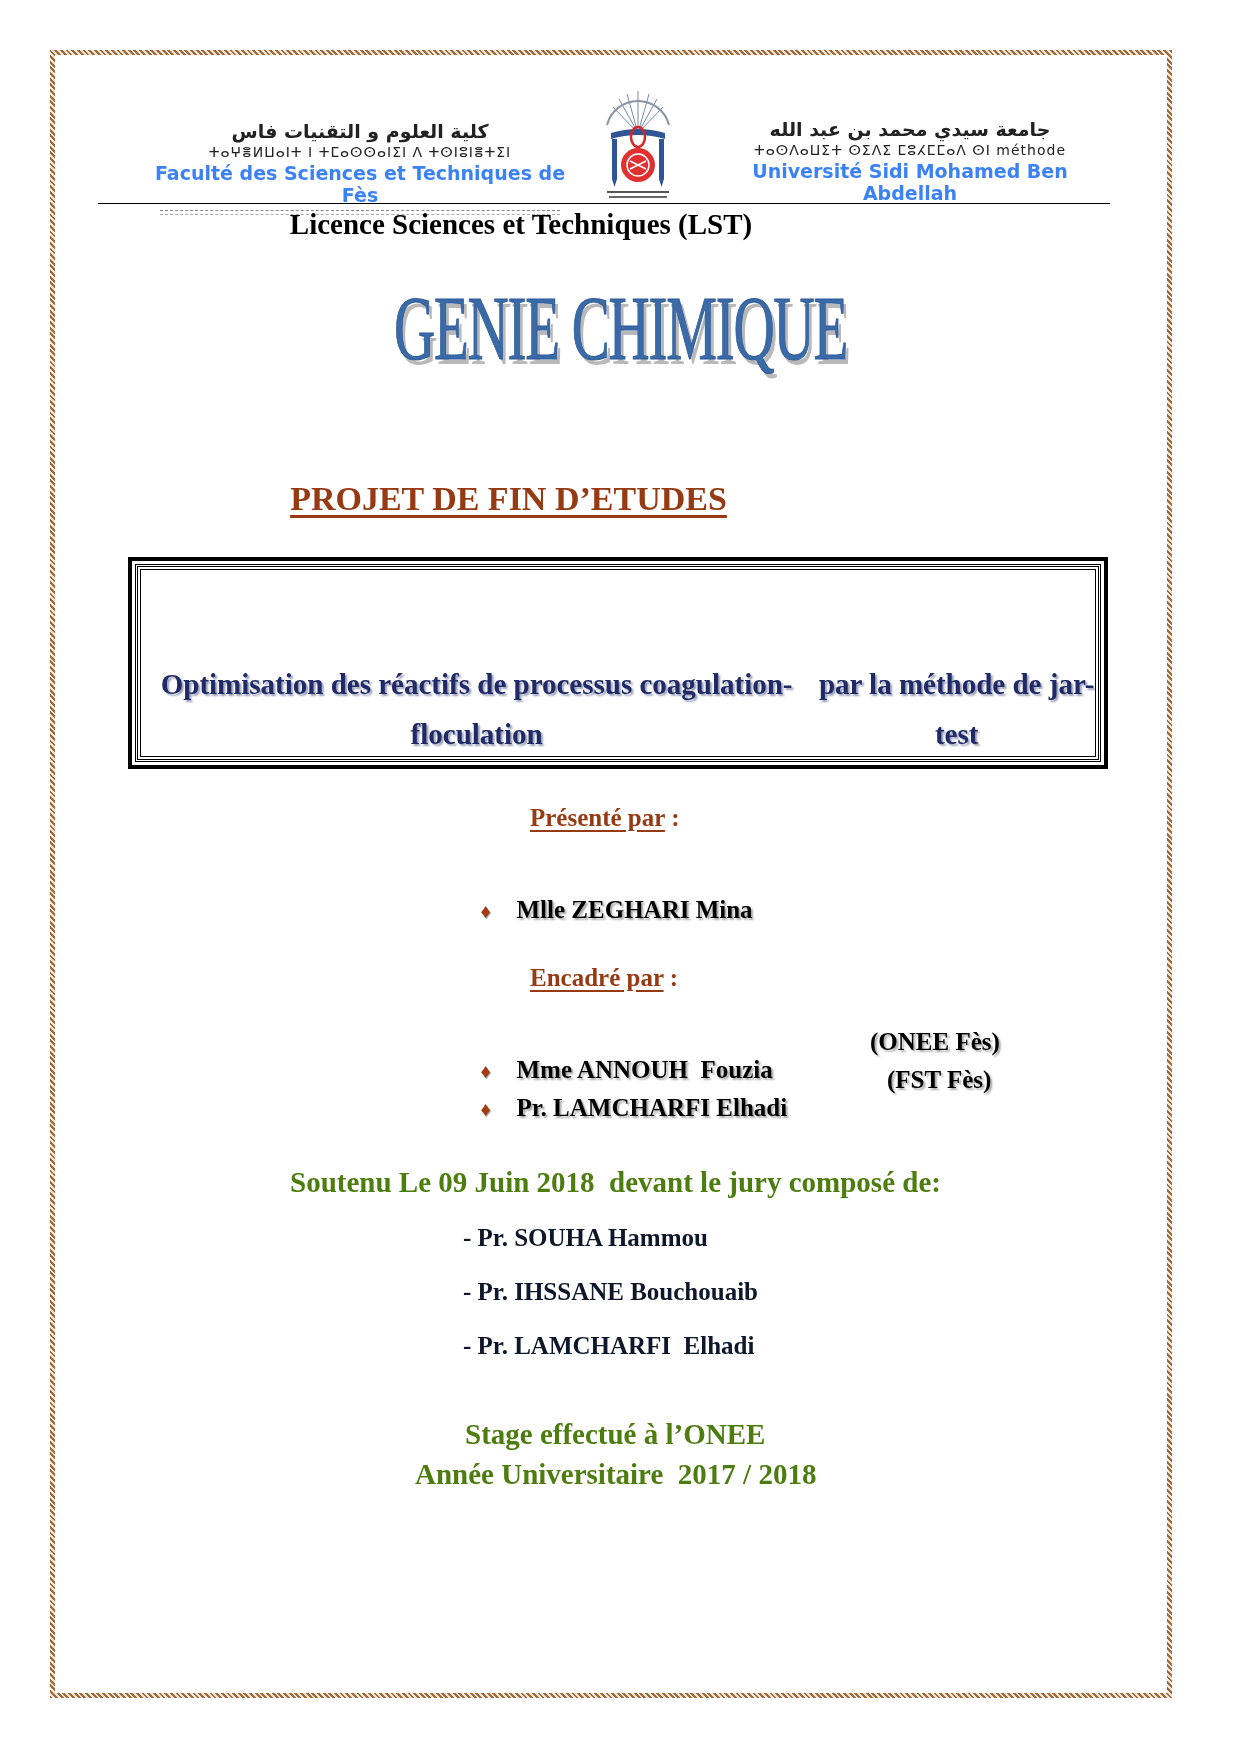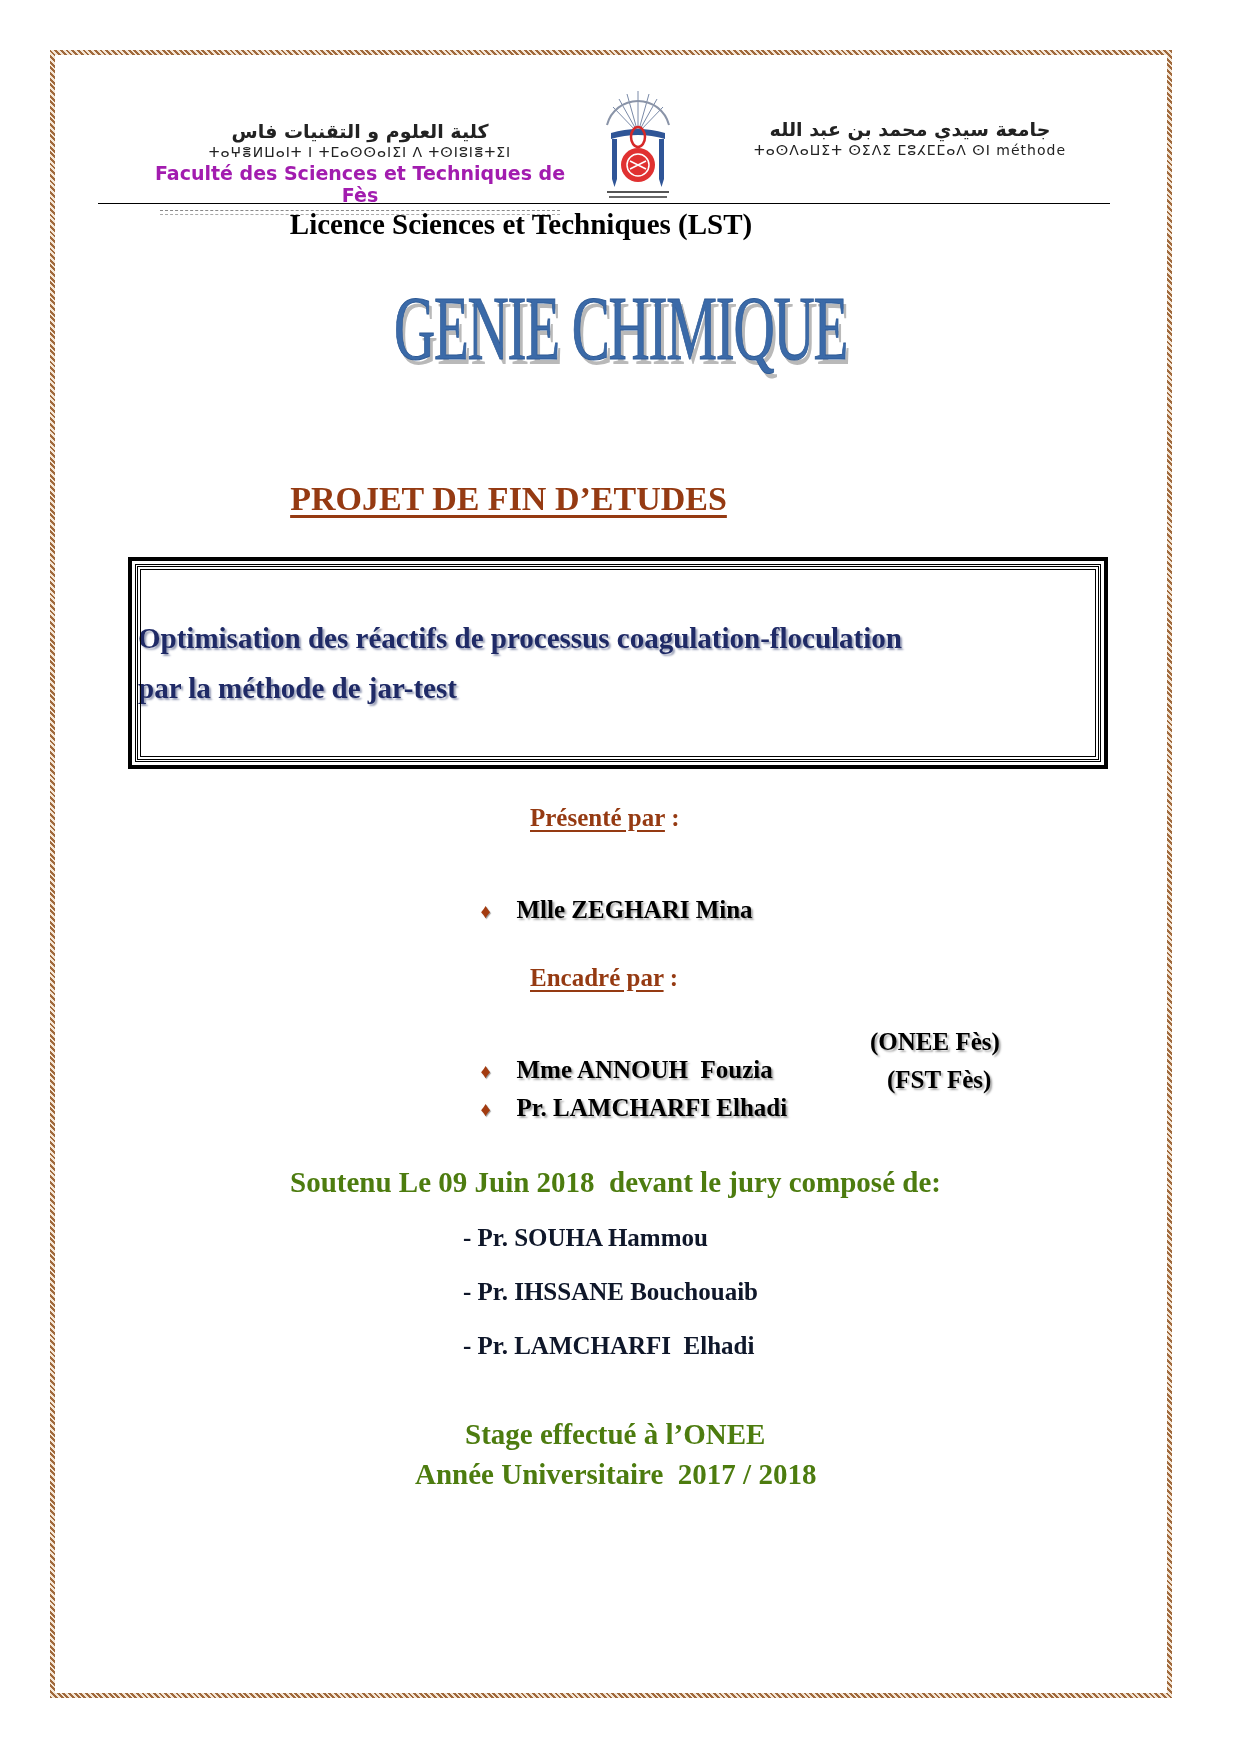--- a/index.html
+++ b/index.html
@@ -8,21 +8,21 @@
       position: absolute; left: 50px; top: 50px; width: 1122px; height: 1648px;
       border: 5px solid transparent;
       border-image: repeating-linear-gradient(45deg, #a0693c 0 2px, #f4e6d6 2px 4px) 5;
       box-sizing: border-box;
     }
     .header-rule { position: absolute; left: 98px; top: 203px; width: 1012px; height: 1px; background: #000; }
     .fst-block { position: absolute; left: 140px; top: 120px; width: 440px; text-align: center; color: #222; }
     .usmba-block { position: absolute; left: 725px; top: 118px; width: 370px; text-align: center; color: #222; }
     .arabic { font-family: "DejaVu Sans", sans-serif; font-weight: bold; font-size: 19px; direction: rtl; line-height: 22px; }
     .tifinagh { font-family: "DejaVu Sans", sans-serif; font-size: 14px; letter-spacing: 1px; line-height: 20px; }
-    .latin-name { font-family: "DejaVu Sans", sans-serif; font-weight: bold; font-size: 19px; line-height: 22px; color: #a21caf; }
+    .latin-name { font-family: "DejaVu Sans", sans-serif; font-weight: bold; font-size: 19px; line-height: 22px; color: #3b82f6; }
     .dashes { margin: 4px auto 0; width: 400px; height: 3px; border-top: 1px dashed #888; border-bottom: 1px dashed #aaa; }
     .logo { position: absolute; left: 603px; top: 85px; width: 70px; height: 118px; }
 
     .lst { position: absolute; left: 0; top: 208px; width: 1042px; text-align: center; font-weight: bold; font-size: 29px; color: #000; }
     .genie {
       position: absolute; left: 0; top: 278px; width: 1241px; text-align: center;
       font-family: "Liberation Serif", serif; font-size: 92px; color: #3b6aa8;
       transform: scaleX(0.62); letter-spacing: -2px; line-height: 100px;
       text-shadow: 5px 5px 0 #b9b9b9;
       -webkit-text-stroke: 1px #2d5a96;
@@ -31,21 +31,21 @@
       position: absolute; left: 0; top: 480px; width: 1017px; text-align: center;
       font-weight: bold; font-size: 34px; color: #953a12; text-decoration: underline; text-underline-offset: 5px;
     }
     .title-box {
       position: absolute; left: 128px; top: 557px; width: 980px; height: 212px;
       border: 4px solid #000; box-sizing: border-box; padding: 3px;
     }
     .title-box-inner {
       width: 100%; height: 100%; border: 3px double #000; box-sizing: border-box;
       outline: 1px solid #000; outline-offset: -6px;
-      display: flex; flex-direction: column; align-items: flex-start; justify-content: center;
+      display: flex; flex-direction: row; align-items: flex-end; justify-content: center;
     }
     .title-line {
       font-weight: bold; font-size: 29px; color: #1f2a66; text-align: center; line-height: 50px;
       text-shadow: 2px 2px 2px #9aa0b8;
     }
     .section-label {
       position: absolute; font-weight: bold; font-size: 25px; color: #953a12;
     }
     .section-label u { text-underline-offset: 4px; text-decoration: underline; }
     .person {
@@ -96,20 +96,21 @@
     <path d="M27 76 L43 84 M27 84 L43 76" stroke="#ffffff" stroke-width="1.5"></path>
 
     <rect x="4" y="106" width="62" height="2" fill="#555"></rect>
     <rect x="6" y="111" width="58" height="2" fill="#666"></rect>
   </svg>
 </div>
 
 <div class="usmba-block">
   <div class="arabic">جامعة سيدي محمد بن عبد الله</div>
   <div class="tifinagh">ⵜⴰⵙⴷⴰⵡⵉⵜ ⵙⵉⴷⵉ ⵎⵓⵃⵎⵎⴰⴷ ⵙⵏ méthode</div>
+  <div class="latin-name">Université Sidi Mohamed Ben Abdellah</div>
 </div>
 
 <div class="header-rule"></div>
 
 <div class="lst">Licence Sciences et Techniques (LST)</div>
 
 <div class="genie">GENIE CHIMIQUE</div>
 
 <div class="pfe">PROJET DE FIN D’ETUDES</div>
 

